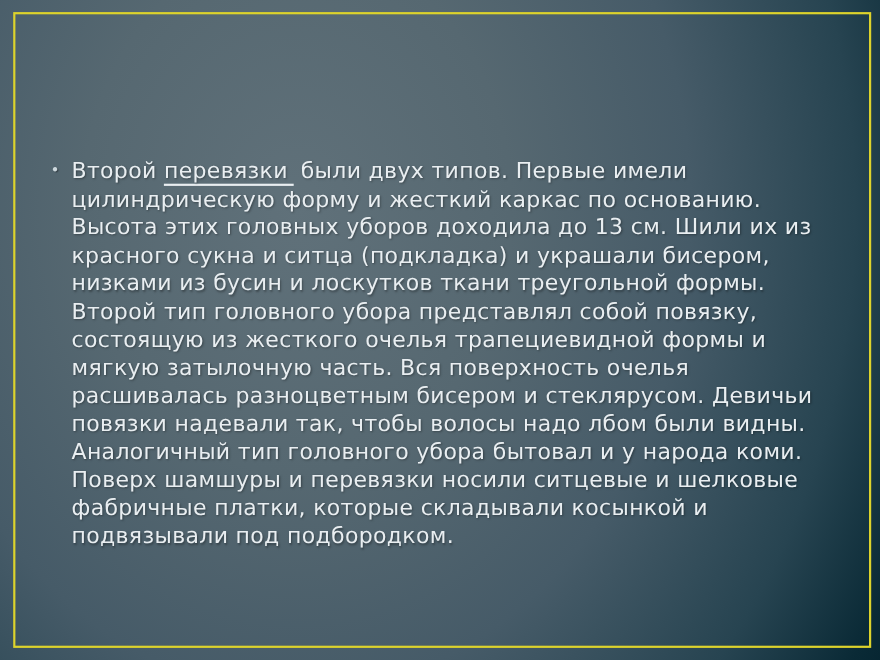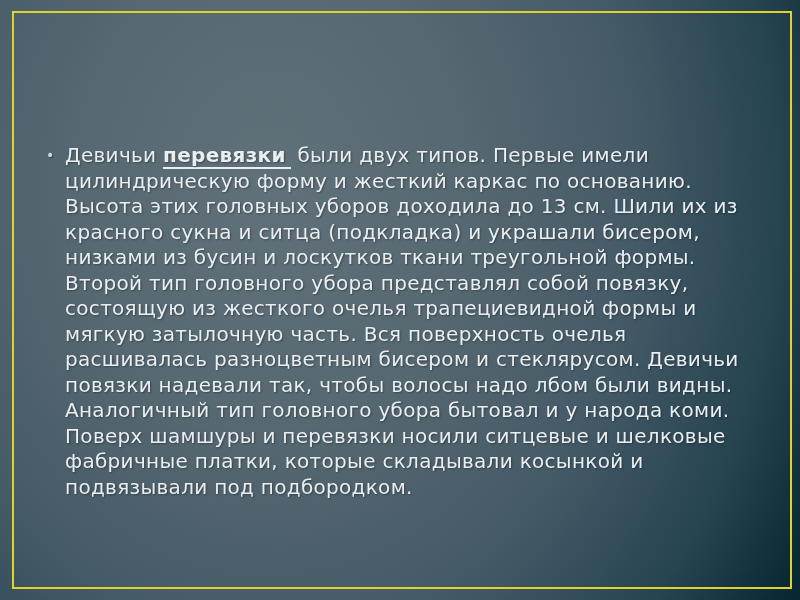--- a/index.html
+++ b/index.html
@@ -54,33 +54,33 @@
     margin: 0;
     flex: 1 1 auto;
     max-width: 691px;
     font-size: 20px;
     line-height: 25.5px;
     letter-spacing: 0.3px;
     color: #e9eef1;
     text-shadow: 1px 1px 2px rgba(0,0,0,0.35);
   }
   .emph {
-    font-weight: bold;
+    font-weight: normal;
     border-bottom: 2px solid currentColor;
     padding-right: 5px;
   }
 </style>
 </head>
 <body>
 
 <div class="slide">
   <div class="frame"></div>
   <div class="content">
     <div class="bullet-item">
       <span class="bullet">•</span>
       <p class="para">
-        <span>Девичьи</span>
+        <span>Второй</span>
         <span class="emph">перевязки</span>
         <span>были двух типов. Первые имели цилиндрическую форму и жесткий каркас по основанию. Высота этих головных уборов доходила до 13 см. Шили их из красного сукна и ситца (подкладка) и украшали бисером, низками из бусин и лоскутков ткани треугольной формы. Второй тип головного убора представлял собой повязку, состоящую из жесткого очелья трапециевидной формы и мягкую затылочную часть. Вся поверхность очелья расшивалась разноцветным бисером и стеклярусом. Девичьи повязки надевали так, чтобы волосы надо лбом были видны. Аналогичный тип головного убора бытовал и у народа коми. Поверх шамшуры и перевязки носили ситцевые и шелковые фабричные платки, которые складывали косынкой и подвязывали под подбородком.</span>
       </p>
     </div>
   </div>
 </div>
 
 </body></html>

